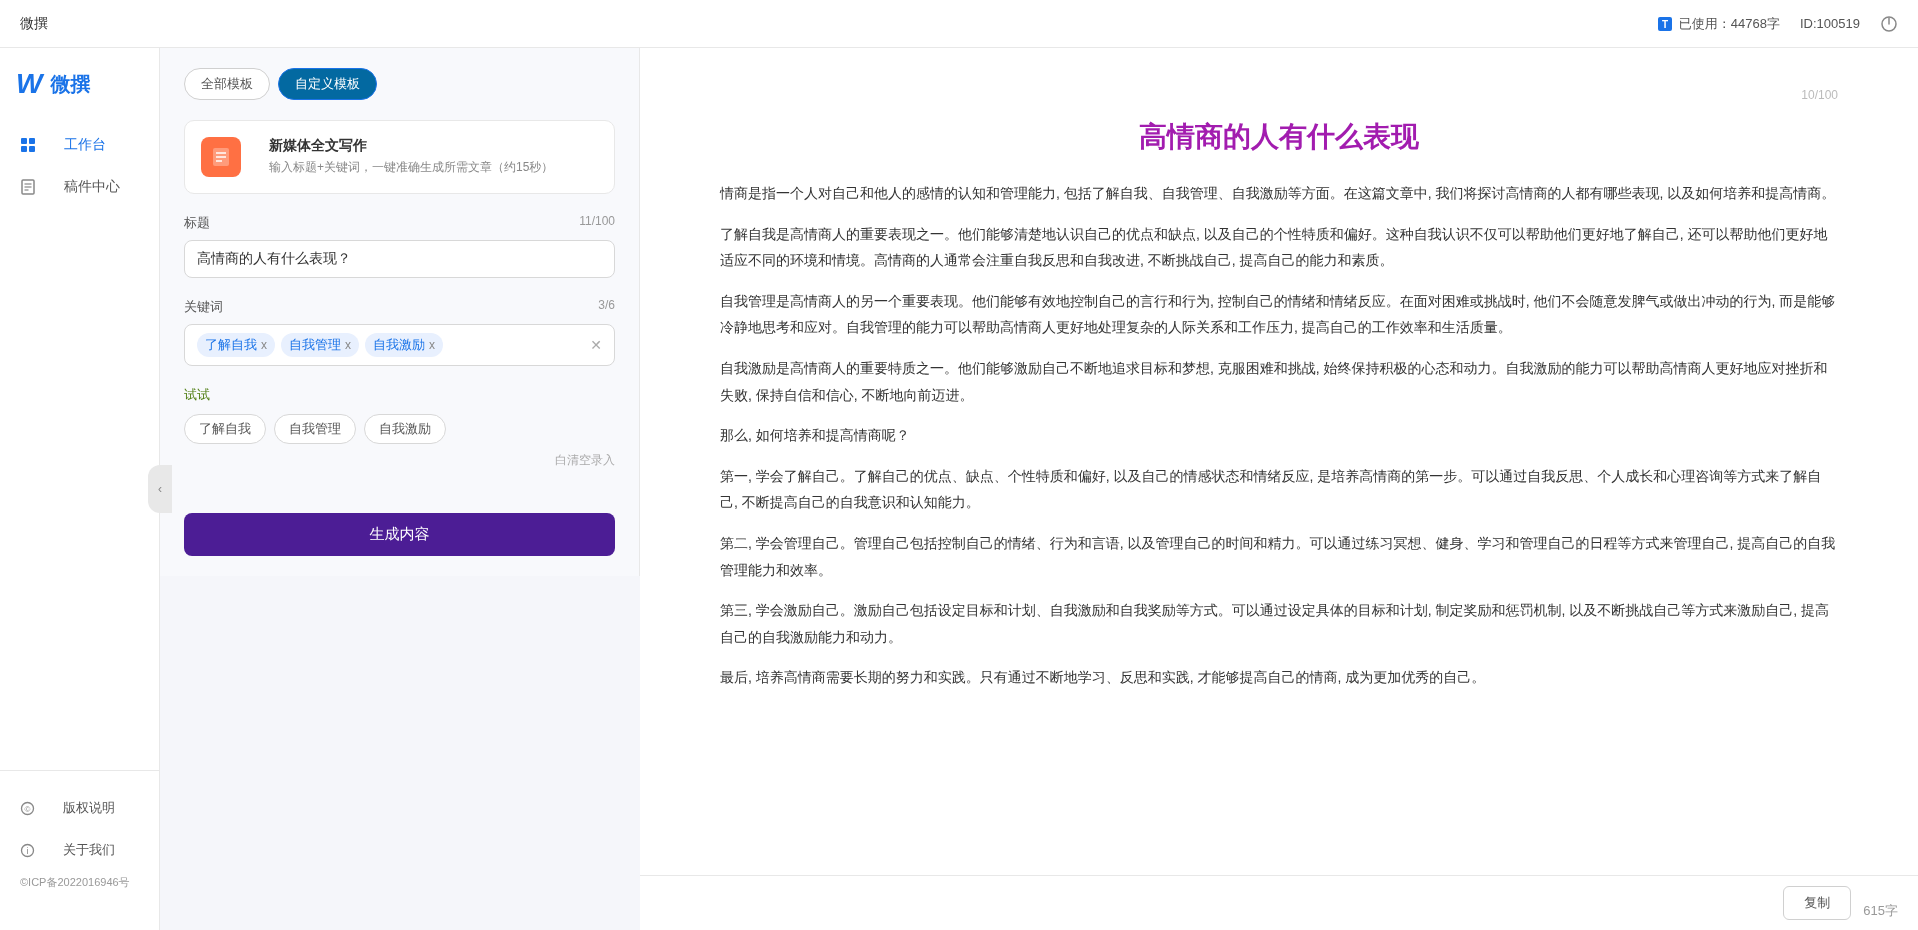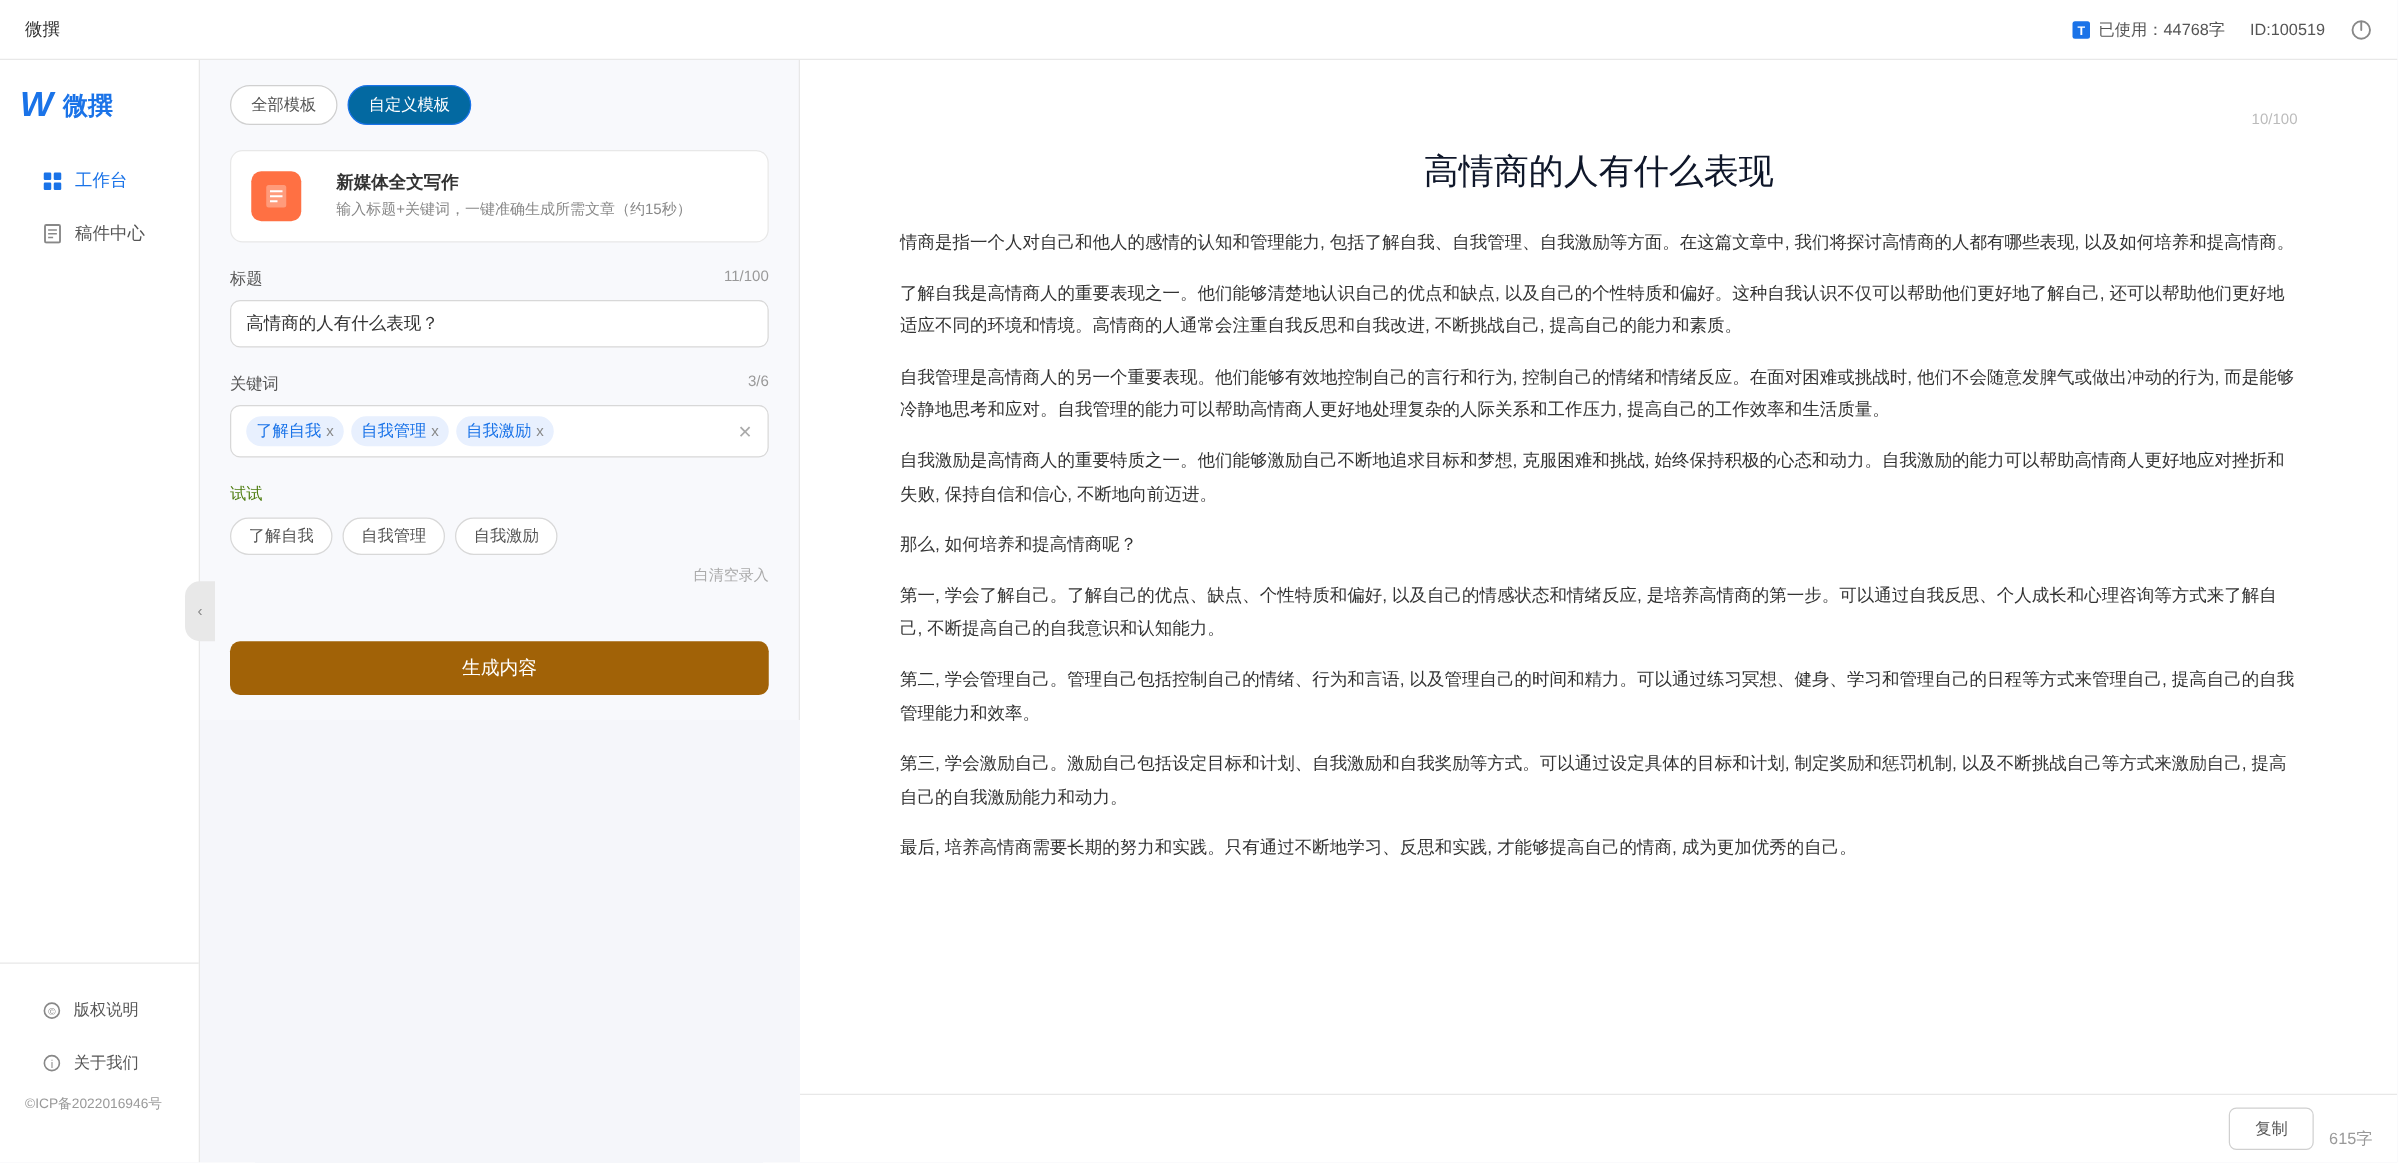--- a/index.html
+++ b/index.html
@@ -32,25 +32,24 @@
       display: flex;
       flex-direction: column;
       padding: 20px 0;
       flex-shrink: 0;
     }
     .logo-area { display: flex; align-items: center; gap: 8px; padding: 0 16px 24px; }
     .logo-w { font-size: 28px; font-weight: 900; color: #1a73e8; font-style: italic; }
     .logo-text { font-size: 20px; font-weight: bold; color: #1a73e8; }
     .sidebar-nav { flex: 1; }
     .sidebar-item {
-      display: flex; align-items: center; gap: 10px;
+      display: flex; align-items: center; gap: 28px;
       padding: 12px 20px;
       cursor: pointer; font-size: 14px; color: #555;
       border-radius: 0;
-      margin-left: 14px;
     }
     .sidebar-item.active { color: #1a73e8; }
     .sidebar-item svg { flex-shrink: 0; }
     .sidebar-bottom { padding: 16px 0; border-top: 1px solid #e8e8e8; }
     .sidebar-bottom .sidebar-item { font-size: 13px; }
     .beian { font-size: 11px; color: #999; padding: 4px 20px; }
 
     
     .middle-panel {
       width: 480px;
@@ -122,33 +121,33 @@
     .suggestions-title { font-size: 13px; color: #4d7c0f; margin-bottom: 10px; }
     .suggestions { display: flex; gap: 8px; flex-wrap: wrap; margin-bottom: 8px; }
     .sugg-btn {
       padding: 5px 14px; border: 1px solid #d8d8d8; border-radius: 16px;
       font-size: 13px; color: #555; background: #fff; cursor: pointer;
     }
     .clear-link { font-size: 12px; color: #aaa; cursor: pointer; text-align: right; display: block; margin-top: 4px; }
 
     
     .generate-btn {
-      width: 100%; padding: 12px; background: #a16207; color: #fff;
+      width: 100%; padding: 12px; background: #4c1d95; color: #fff;
       border: none; border-radius: 8px; font-size: 15px; cursor: pointer;
       margin-top: 24px;
     }
 
     
     .content-panel {
       flex: 1; background: #fff;
       display: flex; flex-direction: column;
       overflow: hidden;
     }
     .content-scroll { flex: 1; overflow-y: auto; padding: 40px 80px 20px; position: relative; }
-    .content-title { text-align: center; font-size: 28px; font-weight: normal; color: #0f172a; margin-bottom: 24px; }
+    .content-title { text-align: center; font-size: 28px; font-weight: bold; color: #a21caf; margin-bottom: 24px; }
     .content-meta { text-align: right; font-size: 12px; color: #bbb; margin-bottom: 16px; }
     .content-body { font-size: 14px; color: #333; line-height: 1.9; }
     .content-body p { margin-bottom: 14px; }
 
     
     .content-footer {
       border-top: 1px solid #e8e8e8;
       padding: 10px 20px;
       display: flex;
       justify-content: flex-end;

